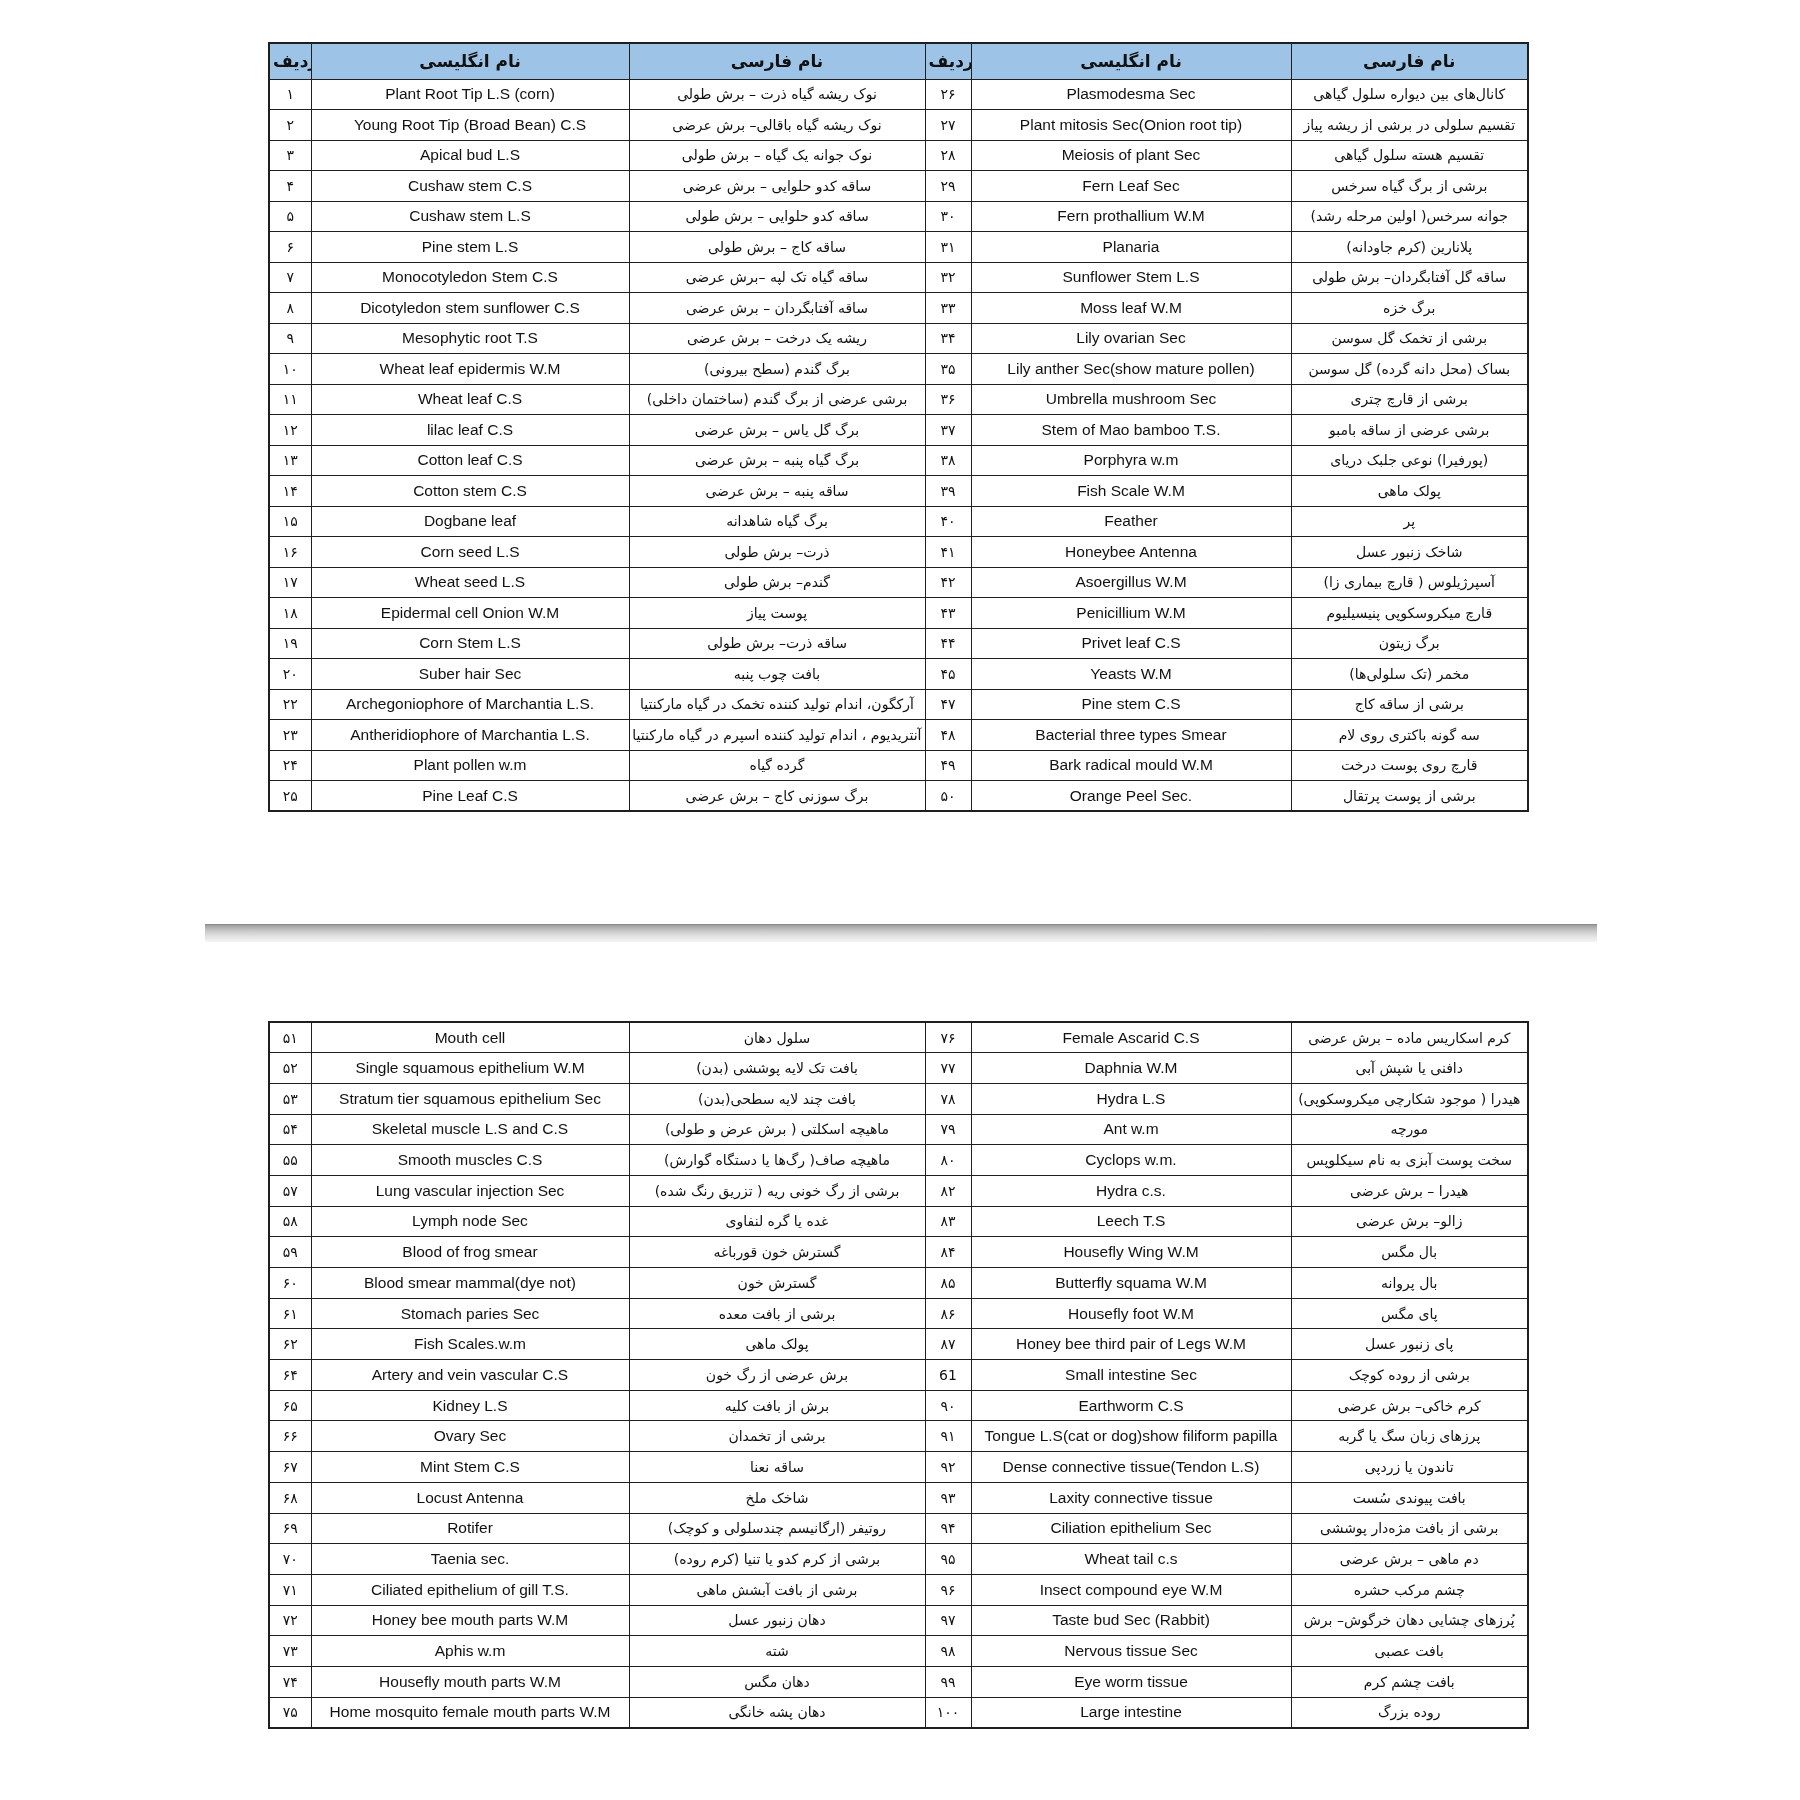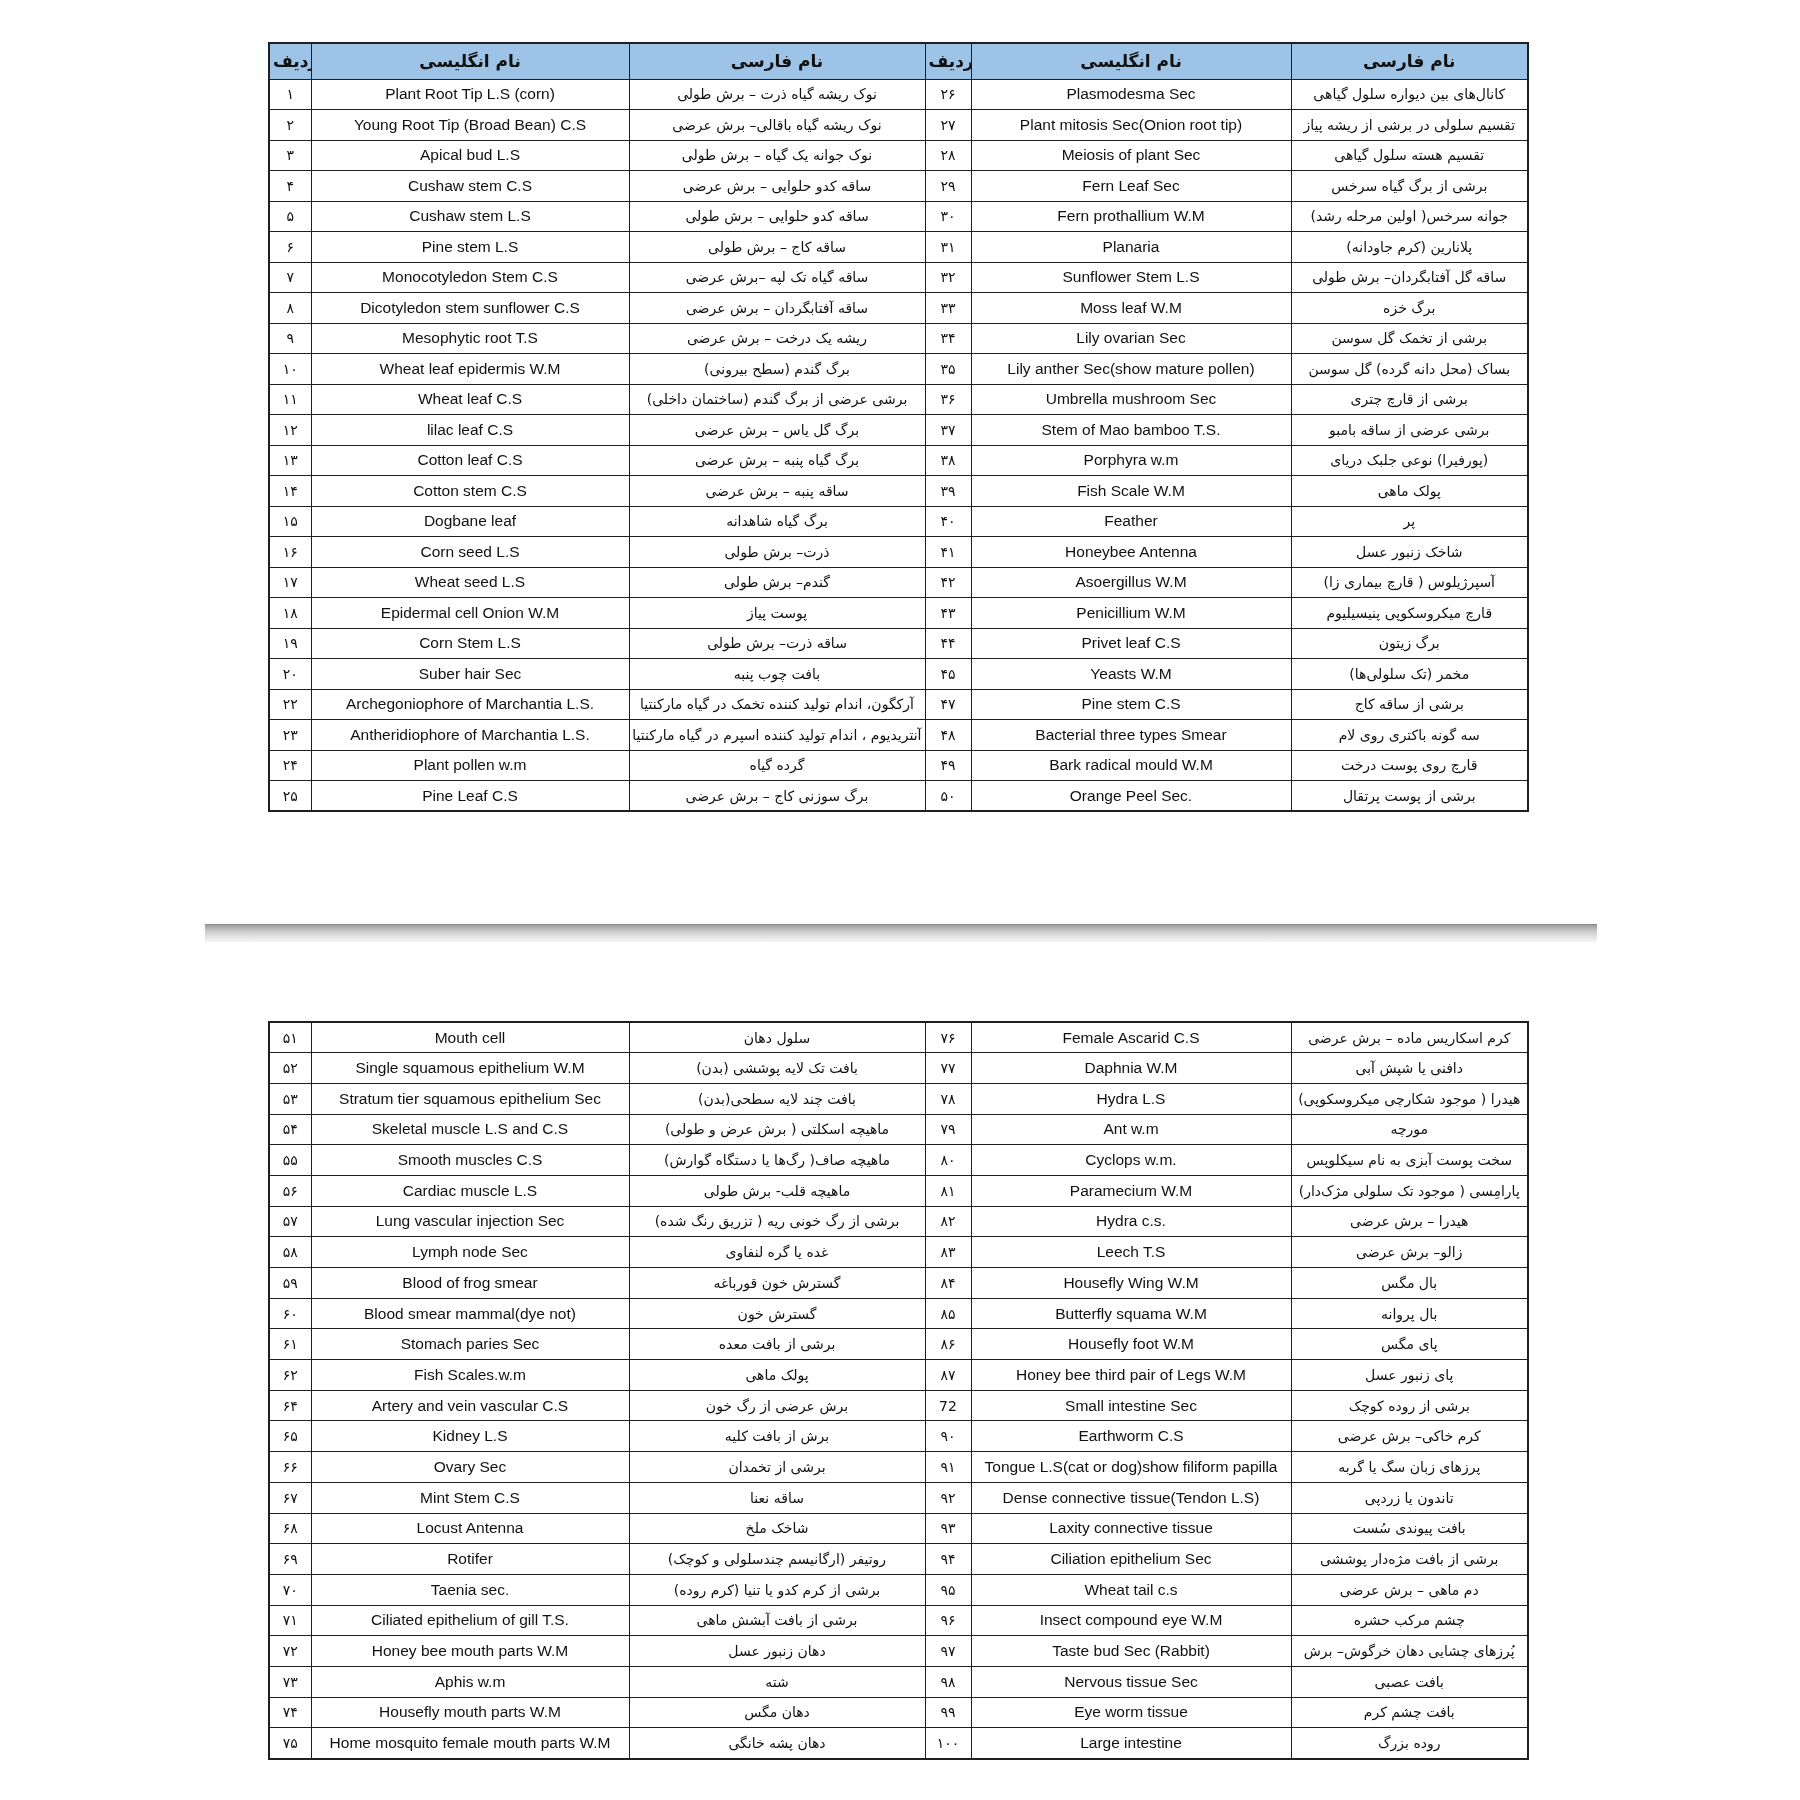--- a/index.html
+++ b/index.html
@@ -293,28 +293,20 @@
         </tr>
         <tr>
           <td class="no">۵۵</td>
           <td class="en">Smooth muscles C.S</td>
           <td class="fa">ماهیچه صاف( رگ‌ها یا دستگاه گوارش)</td>
           <td class="no">۸۰</td>
           <td class="en">Cyclops w.m.</td>
           <td class="fa">سخت پوست آبزی به نام سیکلوپس</td>
         </tr>
         <tr>
-          <td class="no">۵۶</td>
-          <td class="en">Cardiac muscle L.S</td>
-          <td class="fa">ماهیچه قلب- برش طولی</td>
-          <td class="no">۸۱</td>
-          <td class="en">Paramecium W.M</td>
-          <td class="fa">پارامِسی ( موجود تک سلولی مژک‌دار)</td>
-        </tr>
-        <tr>
           <td class="no">۵۷</td>
           <td class="en">Lung vascular injection Sec</td>
           <td class="fa">برشی از رگ خونی ریه ( تزریق رنگ شده)</td>
           <td class="no">۸۲</td>
           <td class="en">Hydra c.s.</td>
           <td class="fa">هیدرا – برش عرضی</td>
         </tr>
         <tr>
           <td class="no">۵۸</td>
           <td class="en">Lymph node Sec</td>
@@ -352,21 +344,21 @@
           <td class="en">Fish Scales.w.m</td>
           <td class="fa">پولک ماهی</td>
           <td class="no">۸۷</td>
           <td class="en">Honey bee third pair of Legs W.M</td>
           <td class="fa">پای زنبور عسل</td>
         </tr>
         <tr>
           <td class="no">۶۴</td>
           <td class="en">Artery and vein vascular C.S</td>
           <td class="fa">برش عرضی از رگ خون</td>
-          <td class="no">72</td>
+          <td class="no">61</td>
           <td class="en">Small intestine Sec</td>
           <td class="fa">برشی از روده کوچک</td>
         </tr>
         <tr>
           <td class="no">۶۵</td>
           <td class="en">Kidney L.S</td>
           <td class="fa">برش از بافت کلیه</td>
           <td class="no">۹۰</td>
           <td class="en">Earthworm C.S</td>
           <td class="fa">کرم خاکی– برش عرضی</td>

